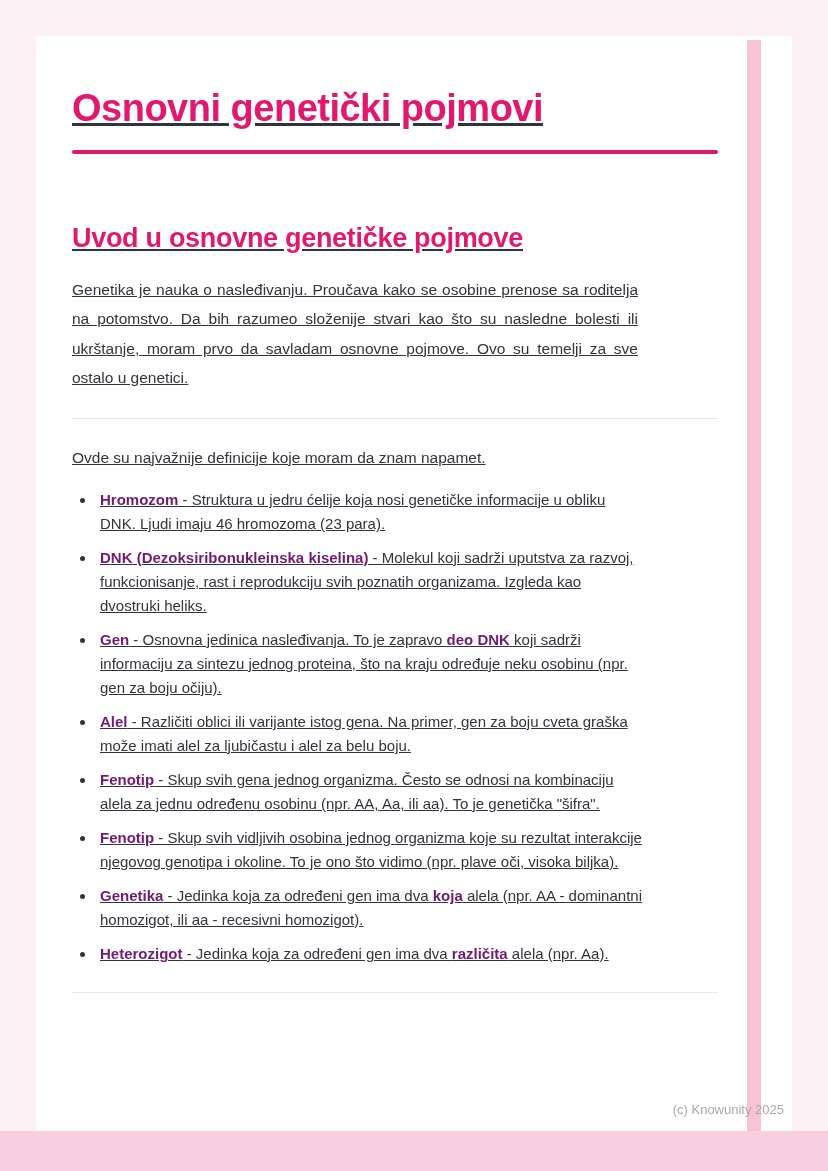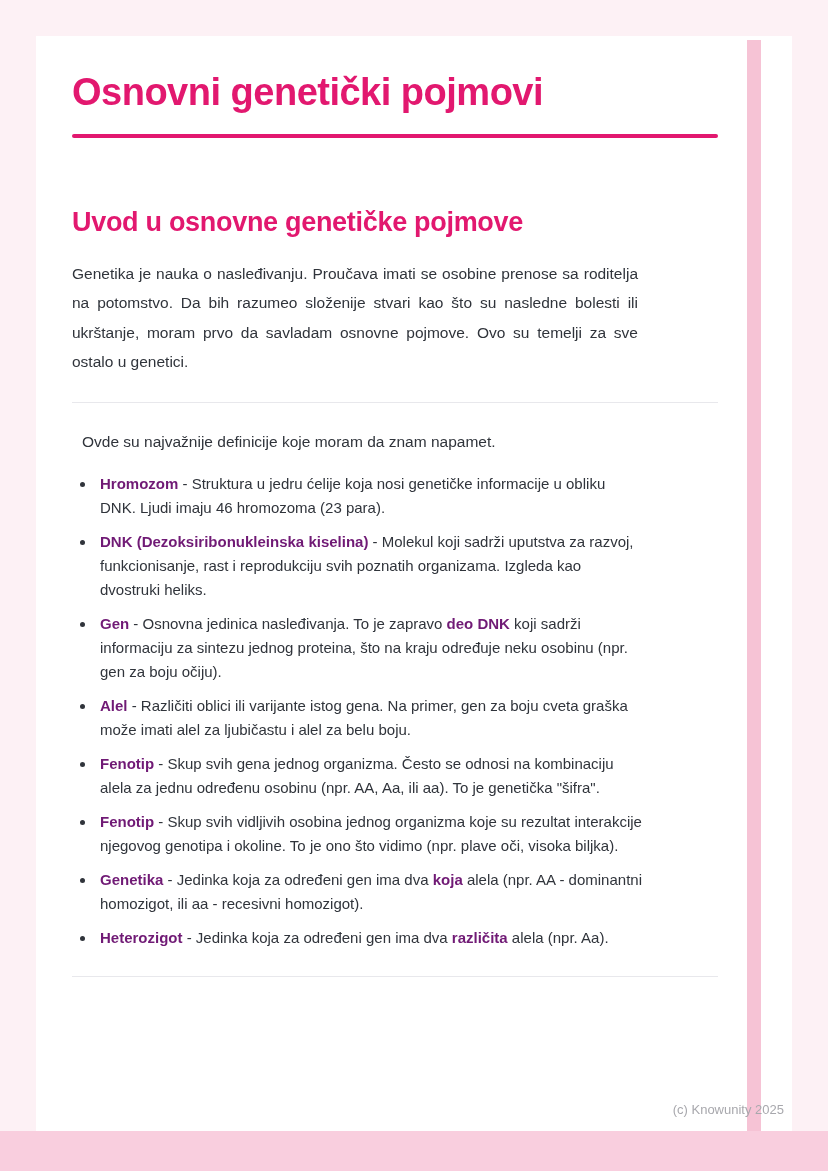--- a/index.html
+++ b/index.html
@@ -27,21 +27,22 @@
     position: absolute;
     top: 4px; right: 31px;
     width: 14px; height: 1091px;
     background: var(--stripe, #f6c3d5);
   }
   .content {
     position: relative;
     z-index: 1;
     width: 646px;
     margin-left: 36px;
-    padding-top: 34px;
+    padding-top: 50px;
+    text-decoration: underline;
   }
   h1.doc-title {
     font-size: 38px;
     line-height: 1.2;
     font-weight: bold;
     letter-spacing: -0.5px;
     color: var(--accent, #e2186f);
   }
   .title-rule {
     width: 100%;
@@ -59,21 +60,21 @@
     color: var(--accent, #e2186f);
   }
   p.body-par {
     margin-top: 20px;
     max-width: 566px;
     font-size: 15.5px;
     line-height: 1.88;
     color: var(--text, #30343b);
   }
   p.justify { text-align: justify; }
-  p.intro-line { margin-top: 24px; margin-left: 10px; }
+  p.intro-line { margin-top: 24px; }
   hr.divider {
     border: none;
     border-top: 1px solid var(--divider, #e8e8ec);
     margin-top: 26px;
     width: 100%;
   }
   ul.definitions {
     margin-top: 16px;
     max-width: 572px;
     padding-left: 24px;
@@ -105,21 +106,21 @@
 <div class="page">
   <div class="stripe"></div>
 
   <div class="content">
     <h1 class="doc-title">Osnovni genetički pojmovi</h1>
 
     <div class="title-rule"></div>
 
     <h2 class="section-heading">Uvod u osnovne genetičke pojmove</h2>
 
-    <p class="body-par justify">Genetika je nauka o nasleđivanju. Proučava imati se osobine prenose sa roditelja na potomstvo. Da bih razumeo složenije stvari kao što su nasledne bolesti ili ukrštanje, moram prvo da savladam osnovne pojmove. Ovo su temelji za sve ostalo u genetici.</p>
+    <p class="body-par justify">Genetika je nauka o nasleđivanju. Proučava kako se osobine prenose sa roditelja na potomstvo. Da bih razumeo složenije stvari kao što su nasledne bolesti ili ukrštanje, moram prvo da savladam osnovne pojmove. Ovo su temelji za sve ostalo u genetici.</p>
 
     <hr class="divider">
 
 
     <p class="body-par intro-line">Ovde su najvažnije definicije koje moram da znam napamet.</p>
 
     <ul class="definitions">
         <li><strong>Hromozom</strong><span> - Struktura u jedru ćelije koja nosi genetičke informacije u obliku DNK. Ljudi imaju 46 hromozoma (23 para).</span></li>
         <li><strong>DNK (Dezoksiribonukleinska kiselina)</strong><span> - Molekul koji sadrži uputstva za razvoj, funkcionisanje, rast i reprodukciju svih poznatih organizama. Izgleda kao dvostruki heliks.</span></li>
         <li><strong>Gen</strong><span> - Osnovna jedinica nasleđivanja. To je zapravo </span><strong>deo DNK</strong><span> koji sadrži informaciju za sintezu jednog proteina, što na kraju određuje neku osobinu (npr. gen za boju očiju).</span></li>

